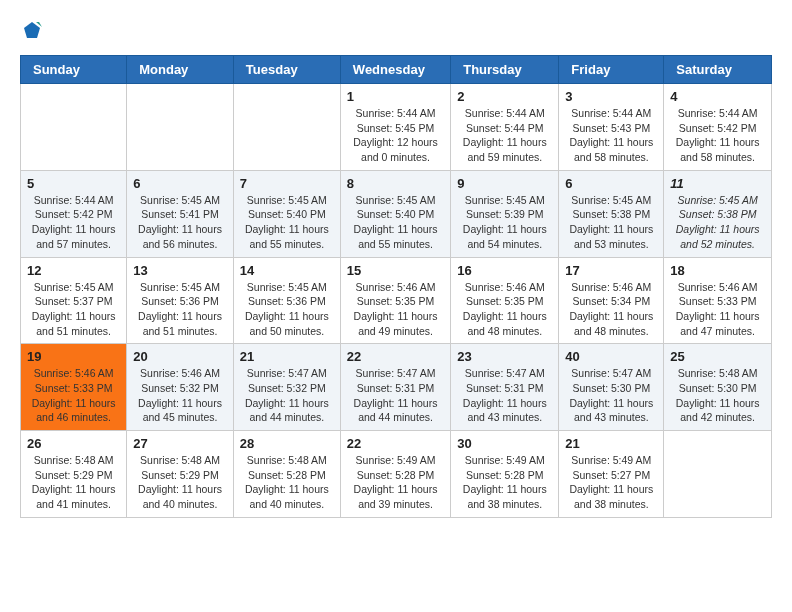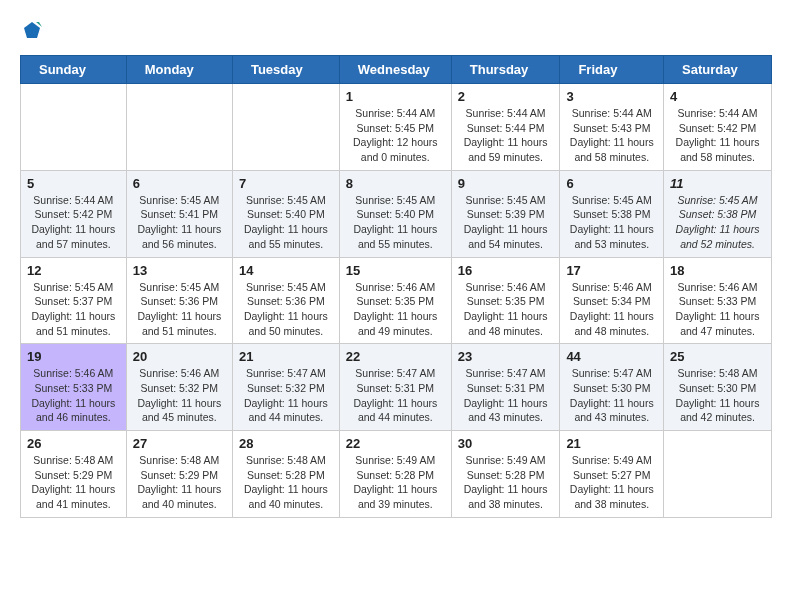--- a/index.html
+++ b/index.html
@@ -49,21 +49,21 @@
     }
     .calendar {
       width: 100%;
       border-collapse: collapse;
       border: 1px solid #ccc;
     }
     .calendar th {
       background-color: #2a6db5;
       color: #fff;
       text-align: left;
-      padding: 6px 18px;
+      padding: 6px 12px;
       font-size: 13px;
       border: 1px solid #1a5a9a;
     }
     .calendar td {
       vertical-align: top;
       border: 1px solid #ccc;
       padding: 5px 6px;
       width: 113px;
       min-height: 80px;
       background: #fff;
@@ -233,21 +233,21 @@
 Daylight: 11 hours and 48 minutes.</div>
         </td>
         <td>
           <div class="day-number">18</div>
           <div class="day-info" style="white-space: pre-line;">Sunrise: 5:46 AM
 Sunset: 5:33 PM
 Daylight: 11 hours and 47 minutes.</div>
         </td>
       </tr>
       <tr>
-        <td style="background: #c4b5fd;">
+        <td style="background: #f97316;">
           <div class="day-number">19</div>
           <div class="day-info" style="white-space: pre-line;">Sunrise: 5:46 AM
 Sunset: 5:33 PM
 Daylight: 11 hours and 46 minutes.</div>
         </td>
         <td style="background: rgb(240, 244, 248);">
           <div class="day-number">20</div>
           <div class="day-info" style="white-space: pre-line;">Sunrise: 5:46 AM
 Sunset: 5:32 PM
 Daylight: 11 hours and 45 minutes.</div>
@@ -264,21 +264,21 @@
 Sunset: 5:31 PM
 Daylight: 11 hours and 44 minutes.</div>
         </td>
         <td style="background: rgb(240, 244, 248);">
           <div class="day-number">23</div>
           <div class="day-info" style="white-space: pre-line;">Sunrise: 5:47 AM
 Sunset: 5:31 PM
 Daylight: 11 hours and 43 minutes.</div>
         </td>
         <td style="background: rgb(240, 244, 248);">
-          <div class="day-number">44</div>
+          <div class="day-number">40</div>
           <div class="day-info" style="white-space: pre-line;">Sunrise: 5:47 AM
 Sunset: 5:30 PM
 Daylight: 11 hours and 43 minutes.</div>
         </td>
         <td style="background: rgb(240, 244, 248);">
           <div class="day-number">25</div>
           <div class="day-info" style="white-space: pre-line;">Sunrise: 5:48 AM
 Sunset: 5:30 PM
 Daylight: 11 hours and 42 minutes.</div>
         </td>

